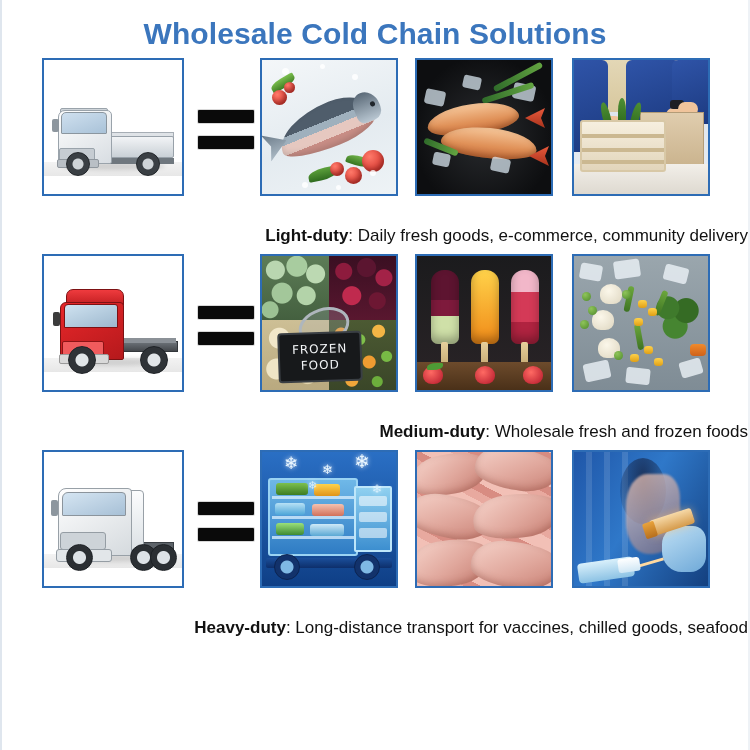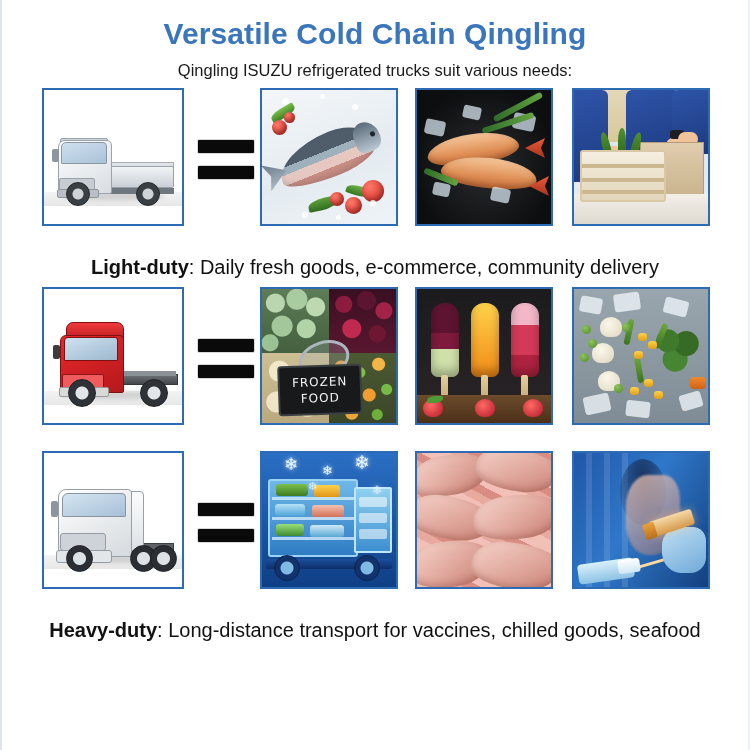--- a/index.html
+++ b/index.html
@@ -33,22 +33,22 @@
     padding-top:9px;
     padding-bottom:2px;
   }
 
   .row{
     position:relative;
     height:158px;
     margin-top:6px;
   }
   .caption{
-    text-align:center;
-    font-size:20px;
+    text-align:right;
+    font-size:17px;
     color:#111111;
     padding-top:10px;
     padding-bottom:2px;
     white-space:nowrap;
   }
   .caption .term{font-weight:bold;}
 
   
   .cell{
     position:absolute;
@@ -322,22 +322,21 @@
   .ph-vacc .vcap{position:absolute;right:52px;top:70px;width:12px;height:16px;background:linear-gradient(#e9a33c,#b76f1d);border-radius:2px;transform:rotate(-18deg);}
   .ph-vacc .syr{position:absolute;left:4px;bottom:6px;width:56px;height:20px;background:linear-gradient(#d9f0fb,#8cc2e4);border-radius:4px;transform:rotate(-8deg);}
   .ph-vacc .syr2{position:absolute;left:44px;bottom:14px;width:22px;height:14px;background:linear-gradient(#ffffff,#cfe6f4);border-radius:3px;transform:rotate(-8deg);}
   .ph-vacc .needle{position:absolute;left:64px;bottom:22px;width:26px;height:3px;background:#ffd9a0;transform:rotate(-16deg);}
 </style>
 </head>
 <body>
 
 <div id="page">
 
-  <div class="title">Versatile Cold Chain Qingling</div>
-  <div class="subtitle">Qingling ISUZU refrigerated trucks suit various needs:</div>
+  <div class="title">Wholesale Cold Chain Solutions</div>
 
   <div class="row">
 
     <div class="cell truck-cell">
       <div class="truck ld">
         <div class="ground"></div>
         <div class="shadow"></div>
         <div class="roofbar"></div>
         <div class="bedrail"></div>
         <div class="bed"></div>
@@ -509,20 +508,23 @@
         <div class="corn n5"></div>
         <div class="corn n6"></div>
         <div class="carrotbit"></div>
         <div class="chunk k4"></div>
         <div class="chunk k5"></div>
         <div class="chunk k6"></div>
       </div>
     </div>
   </div>
 
+  <div class="caption">
+    <span class="term">Medium-duty</span><span>: </span><span>Wholesale fresh and frozen foods</span>
+  </div>
 
   <div class="row">
 
     <div class="cell truck-cell">
       <div class="truck hd">
         <div class="ground"></div>
         <div class="shadow"></div>
         <div class="frame"></div>
         <div class="sleeper"></div>
         <div class="cab"></div>

